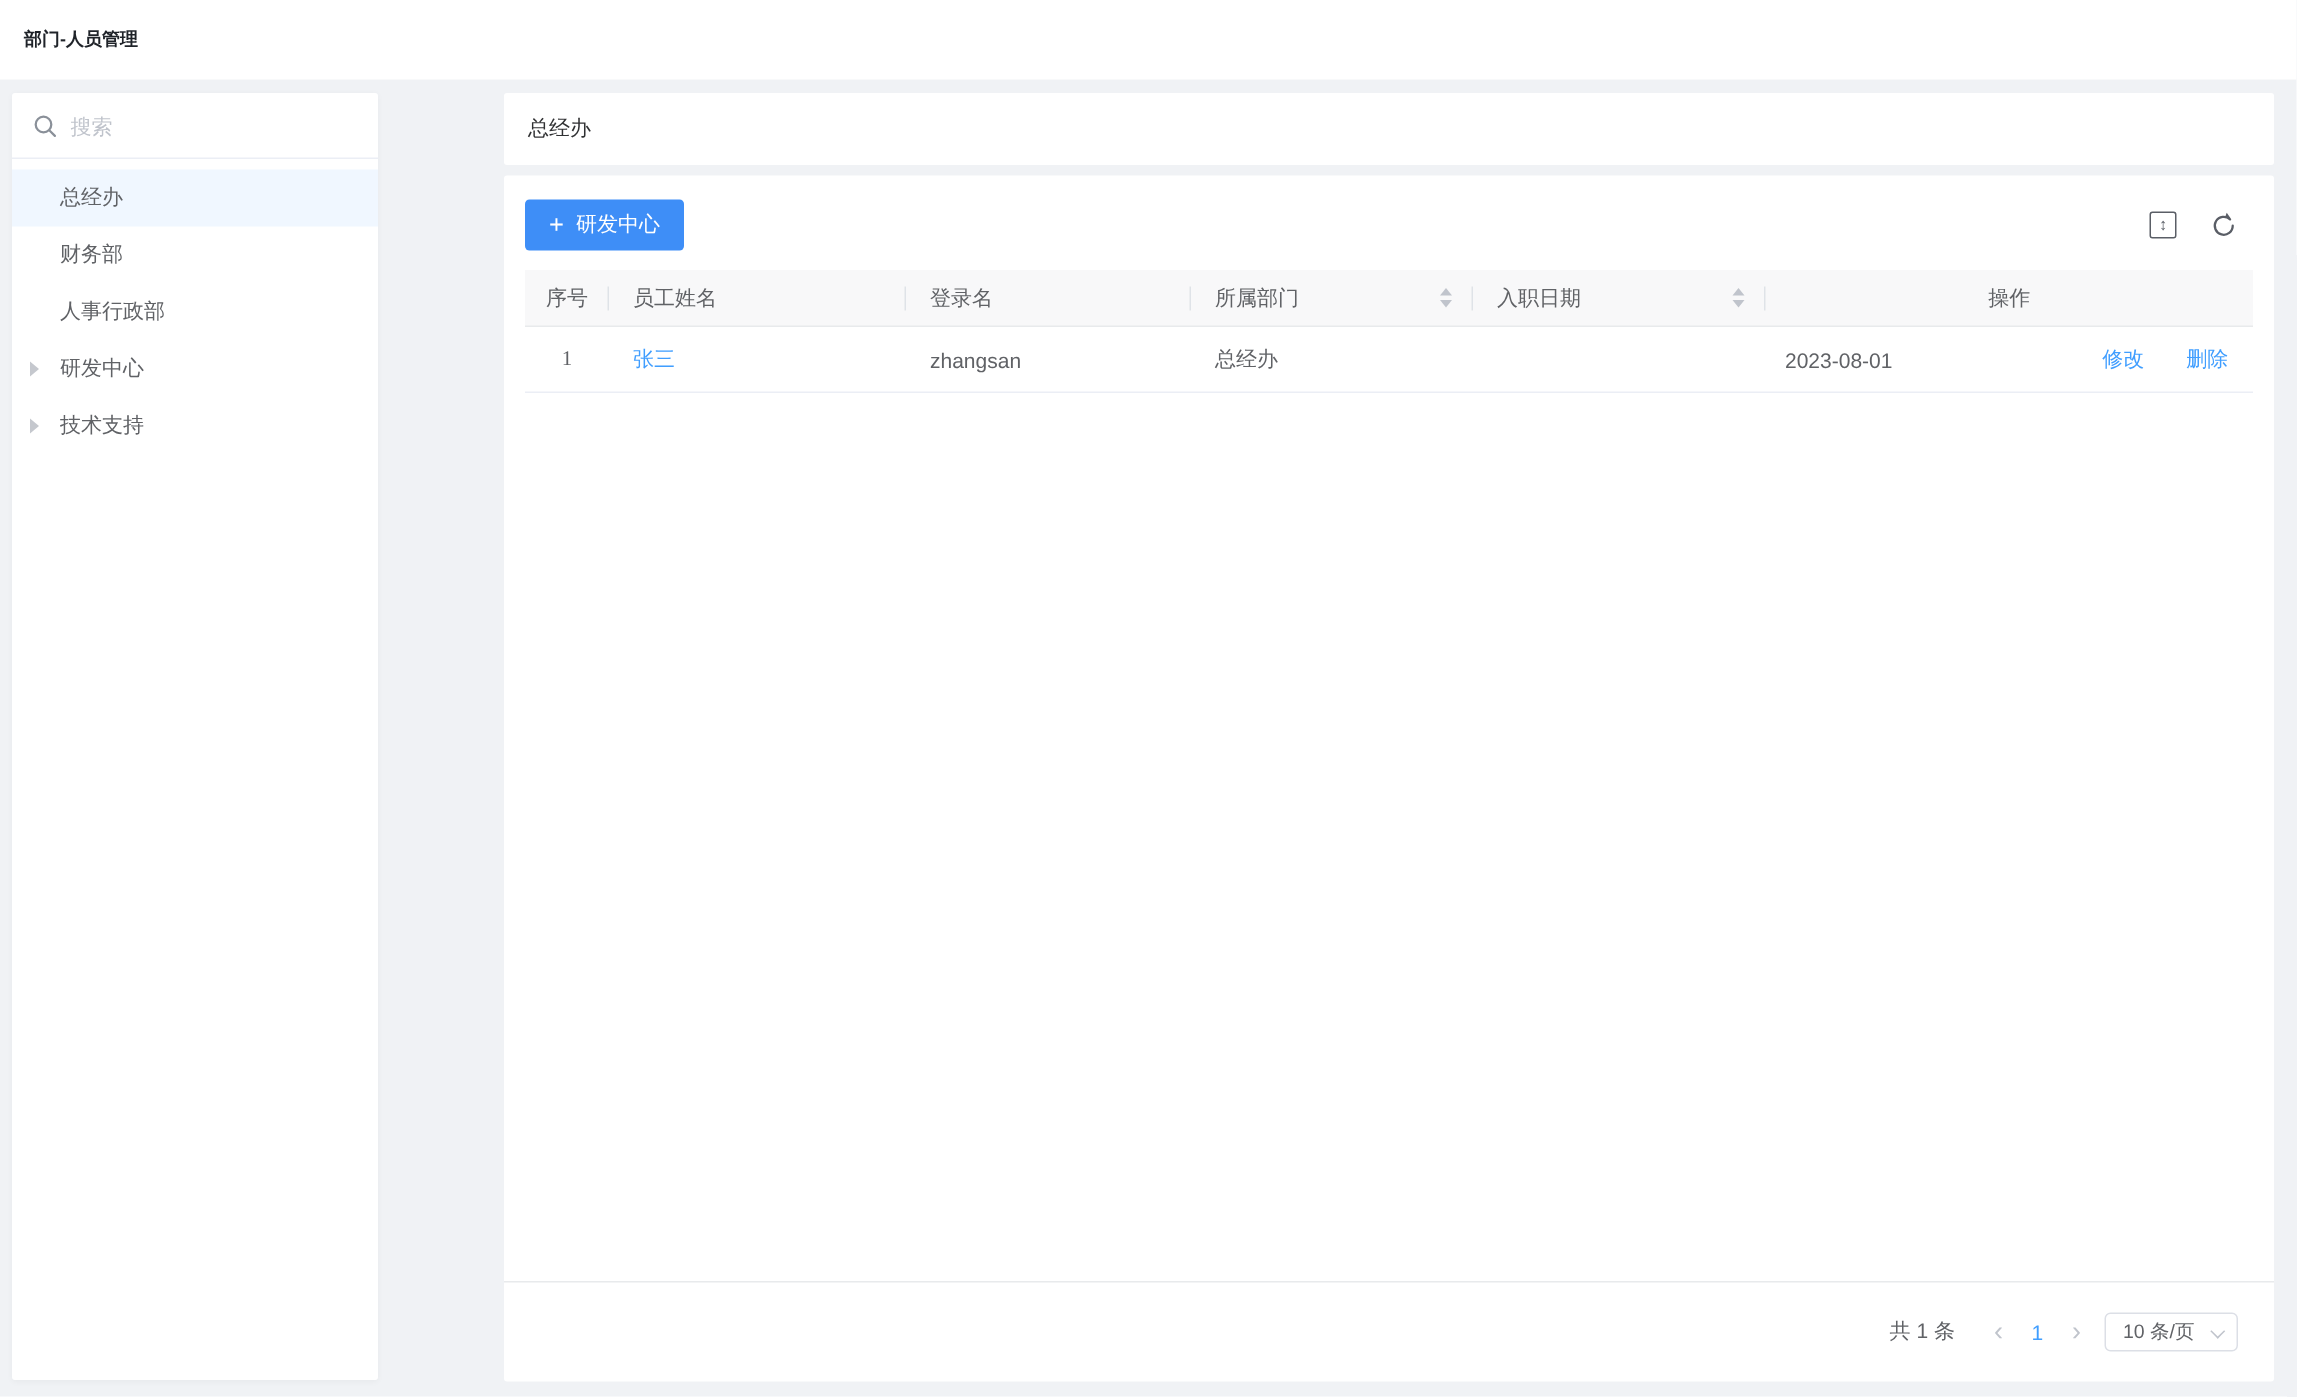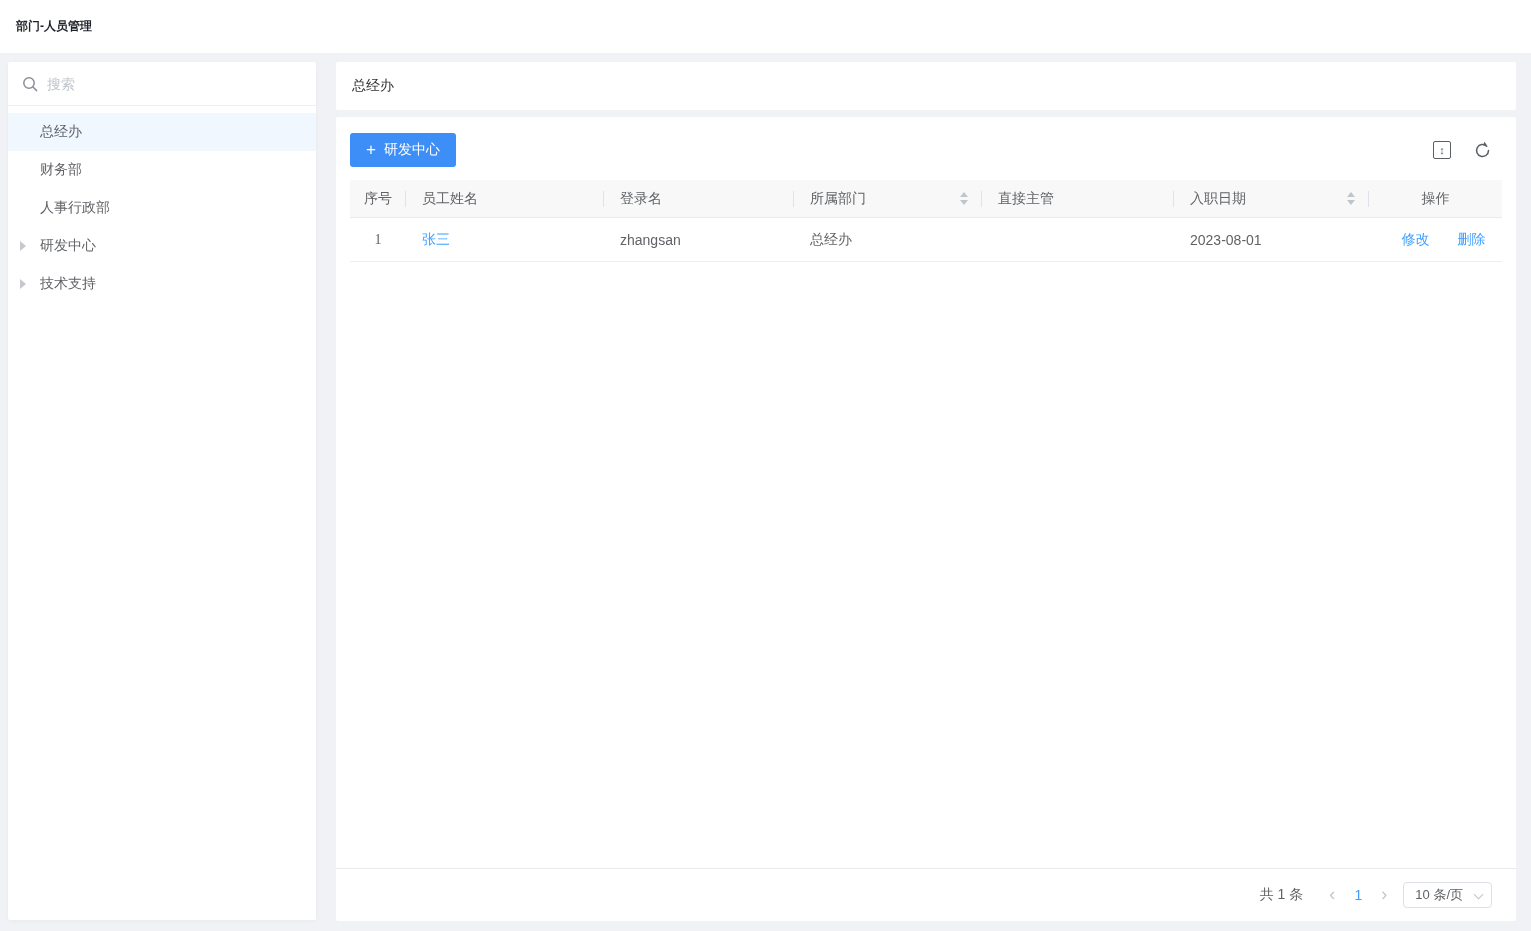--- a/index.html
+++ b/index.html
@@ -11,21 +11,21 @@
   html,body{width:1531px;height:931px;}
   body{
     background:var(--page-bg);
     font-family:"Liberation Sans","DejaVu Sans",sans-serif;
     font-size:14px;color:var(--text);position:relative;overflow:hidden;
   }
   
   .topbar{position:absolute;left:0;top:0;width:1531px;height:53px;background:var(--card-bg);display:flex;align-items:center;padding:0 16px;}
   .topbar h1{font-size:12px;font-weight:700;color:var(--title);}
   
-  .sidebar{position:absolute;left:8px;top:62px;width:308px;height:858px;background:var(--card-bg);border-radius:2px;box-shadow:0 1px 4px rgba(0,0,0,0.04);}
+  .sidebar{position:absolute;left:8px;top:62px;width:244px;height:858px;background:var(--card-bg);border-radius:2px;box-shadow:0 1px 4px rgba(0,0,0,0.04);}
   .search-row{height:44px;display:flex;align-items:center;gap:9px;padding:0 14px;border-bottom:1px solid #ebeef5;}
   .search-row svg{flex:0 0 auto;}
   .search-row input{border:none;outline:none;flex:1;font-size:14px;color:var(--text);font-family:inherit;background:transparent;}
   .search-row input::placeholder{color:var(--muted);}
   .tree{padding-top:7px;}
   .tree-item{height:38px;display:flex;align-items:center;padding-left:10px;cursor:pointer;color:var(--text);}
   .tree-item.selected{background:var(--selected-bg);}
   .caret-slot{width:22px;display:flex;align-items:center;justify-content:flex-start;padding-left:2px;}
   .caret-right{width:0;height:0;border-top:5px solid transparent;border-bottom:5px solid transparent;border-left:6px solid #c5c8ce;}
   
@@ -53,21 +53,21 @@
   .c0{width:56px;flex:0 0 auto;font-family:Liberation Serif, serif;}
   .c1{width:198px;flex:0 0 auto;}
   .c2{width:190px;flex:0 0 auto;}
   .c3{width:188px;flex:0 0 auto;}
   .c4{width:192px;flex:0 0 auto;}
   .c5{width:195px;flex:0 0 auto;}
   .c6{flex:1;}
   .link{color:var(--accent);cursor:pointer;}
   .actions{display:flex;justify-content:center;gap:28px;width:100%;}
   
-  .pager{position:absolute;left:0;right:0;bottom:0;height:53px;border-top:1px solid var(--border);display:flex;align-items:center;justify-content:flex-end;padding-right:24px;}
+  .pager{position:absolute;left:0;right:0;bottom:0;height:67px;border-top:1px solid var(--border);display:flex;align-items:center;justify-content:flex-end;padding-right:24px;}
   .pager .total{margin-right:16px;color:var(--text);}
   .pg-arrow{width:26px;text-align:center;font-size:18px;color:var(--muted);cursor:pointer;line-height:1;padding-bottom:3px;}
   .pg-num{width:26px;text-align:center;color:var(--accent);cursor:pointer;}
   .pagesize{margin-left:6px;height:26px;border:1px solid #dcdfe6;border-radius:4px;display:flex;align-items:center;padding:0 28px 0 11px;font-size:13px;color:var(--text);position:relative;cursor:pointer;background:#fff;}
   .chev-down{position:absolute;right:9px;top:8px;width:7px;height:7px;border:solid var(--muted);border-width:0 1.4px 1.4px 0;transform:rotate(45deg);}
 </style>
 </head>
 <body>
 
 <header class="topbar">
@@ -144,23 +144,20 @@
       <div class="th c2">
           <span>登录名</span>
         </div>
       <div class="th c3">
         <span>所属部门</span>
         <span class="sorter">
             <i class="tri-up"></i>
             <i class="tri-down"></i>
           </span>
       </div>
-      <div class="th c4">
-          <span>直接主管</span>
-        </div>
       <div class="th c5">
         <span>入职日期</span>
         <span class="sorter">
             <i class="tri-up"></i>
             <i class="tri-down"></i>
           </span>
       </div>
       <div class="th c6 center">
           <span>操作</span>
         </div>

